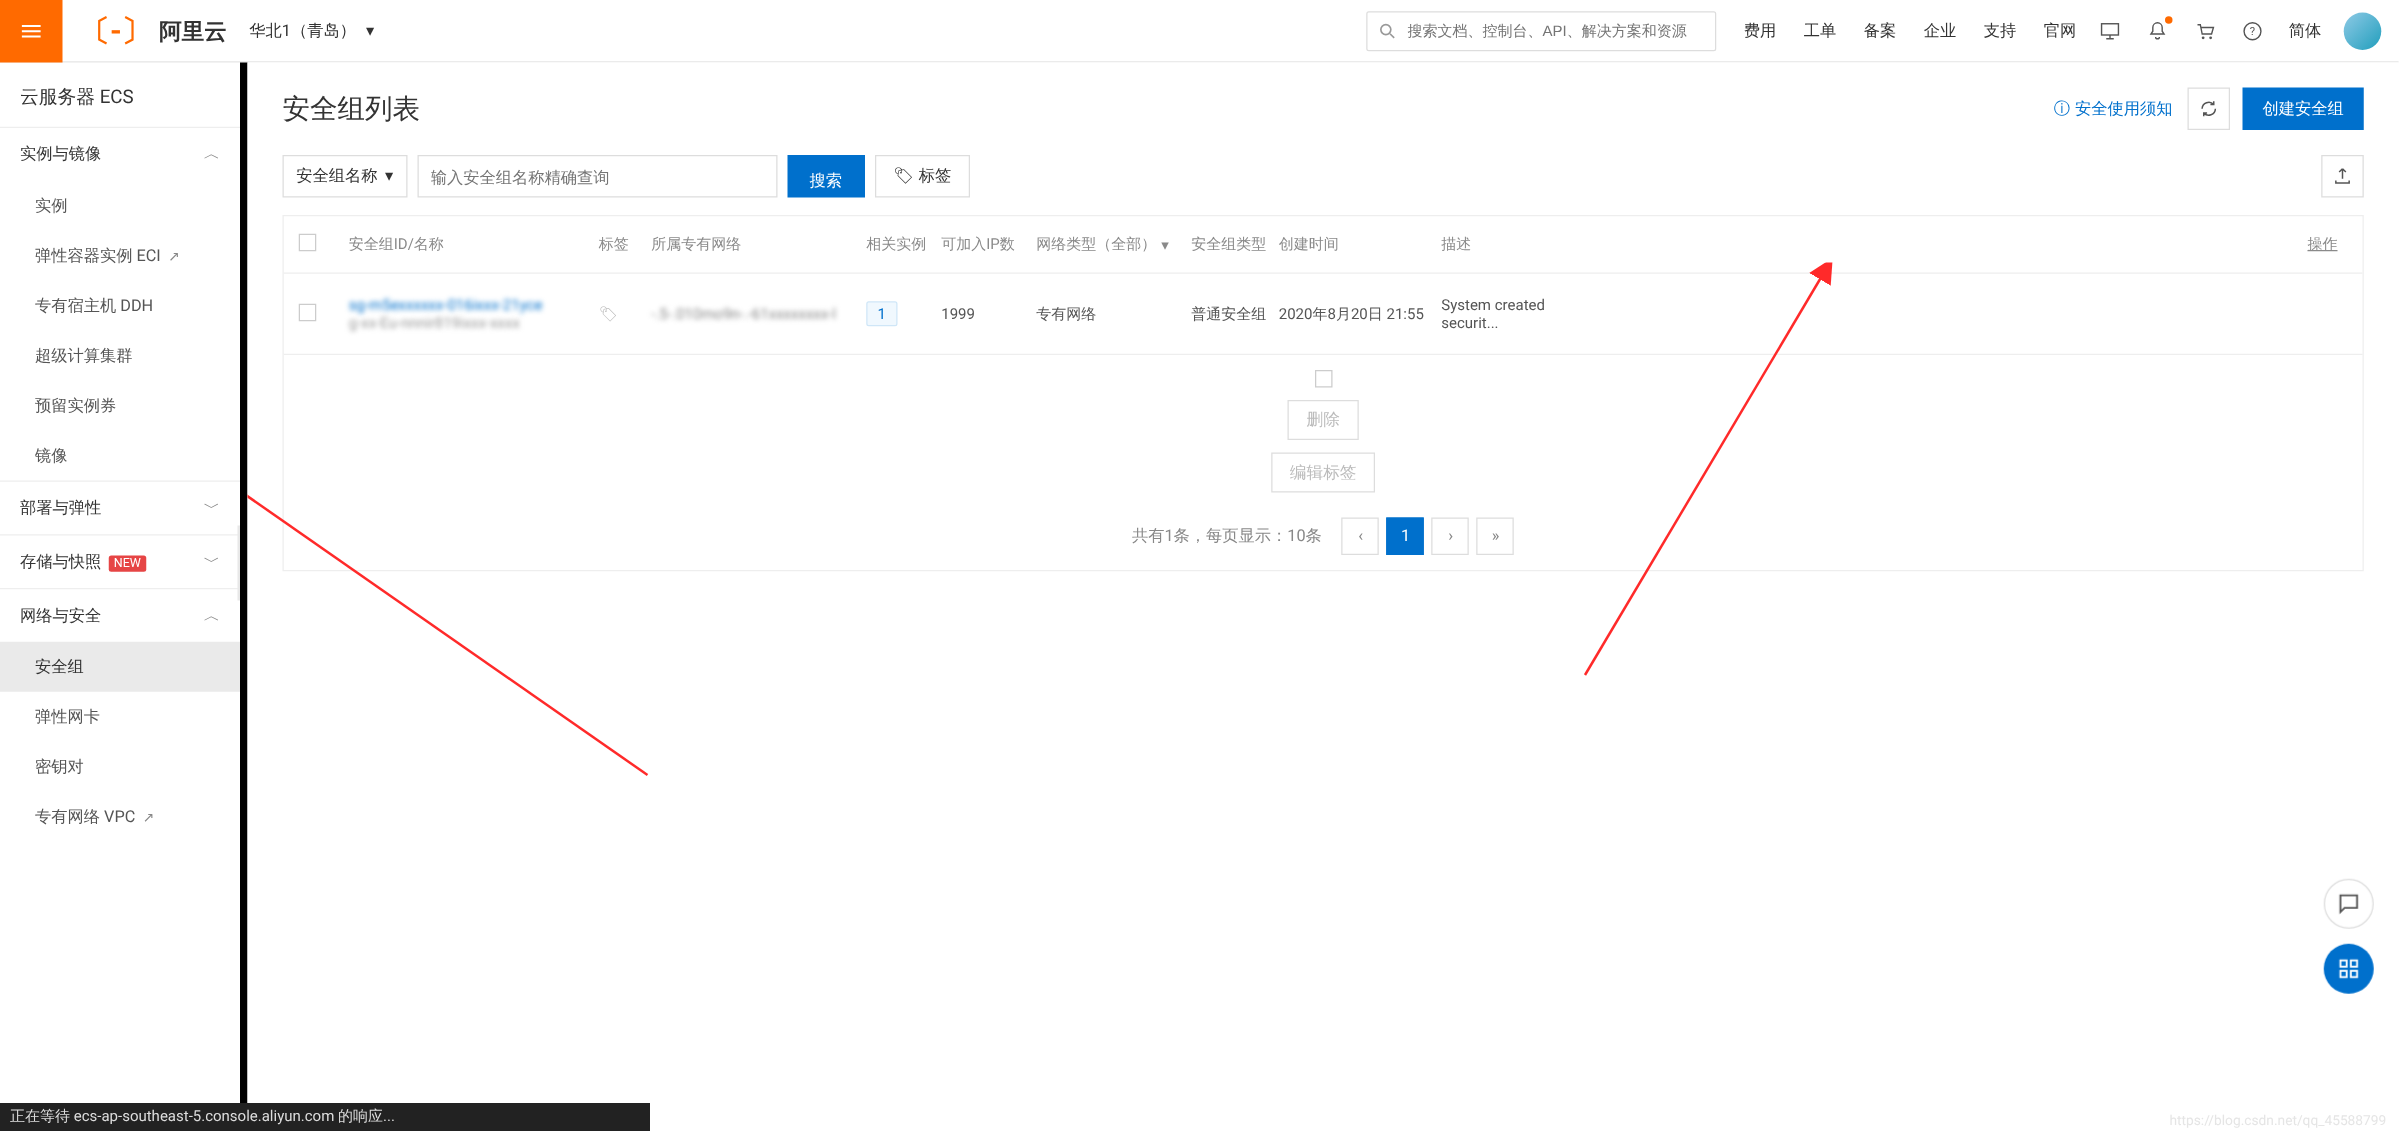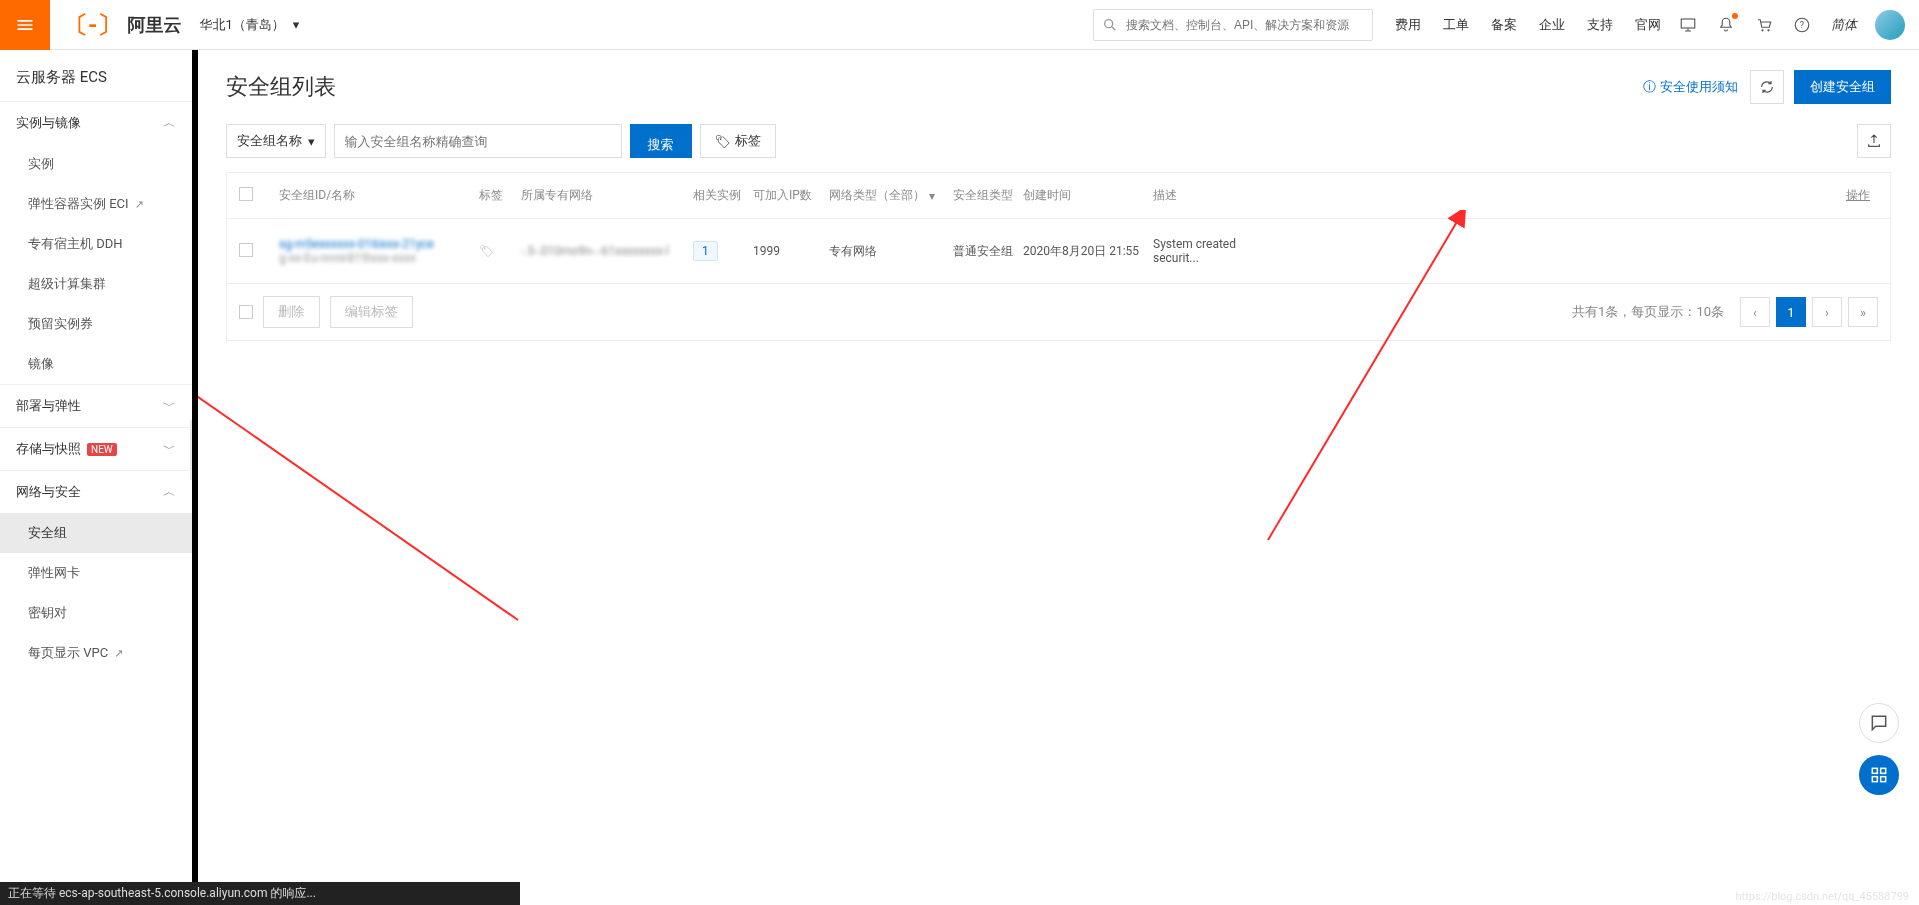--- a/index.html
+++ b/index.html
@@ -66,21 +66,21 @@
 
 .trow { display:flex; align-items:center; padding:18px 12px; border-bottom:1px solid #eee; font-size:12px; color:#555; }
 .trow .col-id a { color:#0070cc; text-decoration:none; filter:blur(2px); display:inline-block; }
 .trow .col-id .sub { color:#999; filter:blur(2px); }
 .trow .col-net .blur { filter:blur(2px); color:#888; }
 .badge-num { display:inline-block; border:1px solid #cfe6f7; background:#f0f8fe; color:#0070cc; padding:2px 8px; border-radius:2px; }
 .ops-links { text-align:right; line-height:1.9; }
 .ops-links a { color:#0070cc; text-decoration:none; cursor:pointer; }
 .ops-links .sep { color:#ccc; margin:0 6px; }
 
-.tfoot { display:flex; align-items:center; padding:12px; gap:10px; }
+.tfoot { display:flex; align-items:center; padding:12px; gap:10px;flex-direction:column; }
 .tfoot .btn-dis { border:1px solid #ddd; color:#bbb; background:#fff; padding:6px 14px; cursor:not-allowed; }
 .tfoot .spacer { flex:1; }
 .pager { display:flex; align-items:center; gap:6px; }
 .pager .pg { width:30px; height:30px; border:1px solid #ddd; display:flex; align-items:center; justify-content:center; cursor:pointer; color:#888; }
 .pager .pg.active { background:#0070cc; color:#fff; border-color:#0070cc; }
 .pager .info { color:#888; margin-right:10px; }
 
 .float-btns { position:fixed; right:20px; bottom:110px; display:flex; flex-direction:column; gap:12px; }
 .float-btn { width:40px; height:40px; border-radius:50%; display:flex; align-items:center; justify-content:center; cursor:pointer; }
 .float-btn.chat { background:#fff; border:1px solid #ddd; color:#555; }
@@ -143,21 +143,21 @@
           <circle cx="10" cy="19" r="1.5" fill="#555"></circle>
           <circle cx="18" cy="19" r="1.5" fill="#555"></circle>
         </svg>
       </div>
     <div class="icon">
         <svg width="18" height="18" viewBox="0 0 24 24">
           <circle cx="12" cy="12" r="9" fill="none" stroke="#555" stroke-width="1.5"></circle>
           <text x="12" y="16" text-anchor="middle" font-size="12" fill="#555">?</text>
         </svg>
       </div>
-    <a style="color:#333;text-decoration:none;cursor:pointer;font-style:italic;">简体</a>
+    <a style="color:#333;text-decoration:none;cursor:pointer;">简体</a>
   </div>
   <div class="avatar"></div>
 </div>
 
 <div class="body">
   <div class="sidebar">
     <div class="sidebar-title">云服务器 ECS</div>
 
     <div class="side-section">
       <div class="side-head">
@@ -207,21 +207,21 @@
       <div class="side-item active">
           <span>安全组</span>
         </div>
       <div class="side-item">
           <span>弹性网卡</span>
         </div>
       <div class="side-item">
           <span>密钥对</span>
         </div>
       <div class="side-item">
-          <span>每页显示 VPC</span>
+          <span>专有网络 VPC</span>
           <span class="ext-icon">↗</span>
         </div>
     </div>
 
     <div class="collapse-handle">‹</div>
   </div>
 
   <div class="main">
     <div class="page-head">
       <div class="page-title">安全组列表</div>

